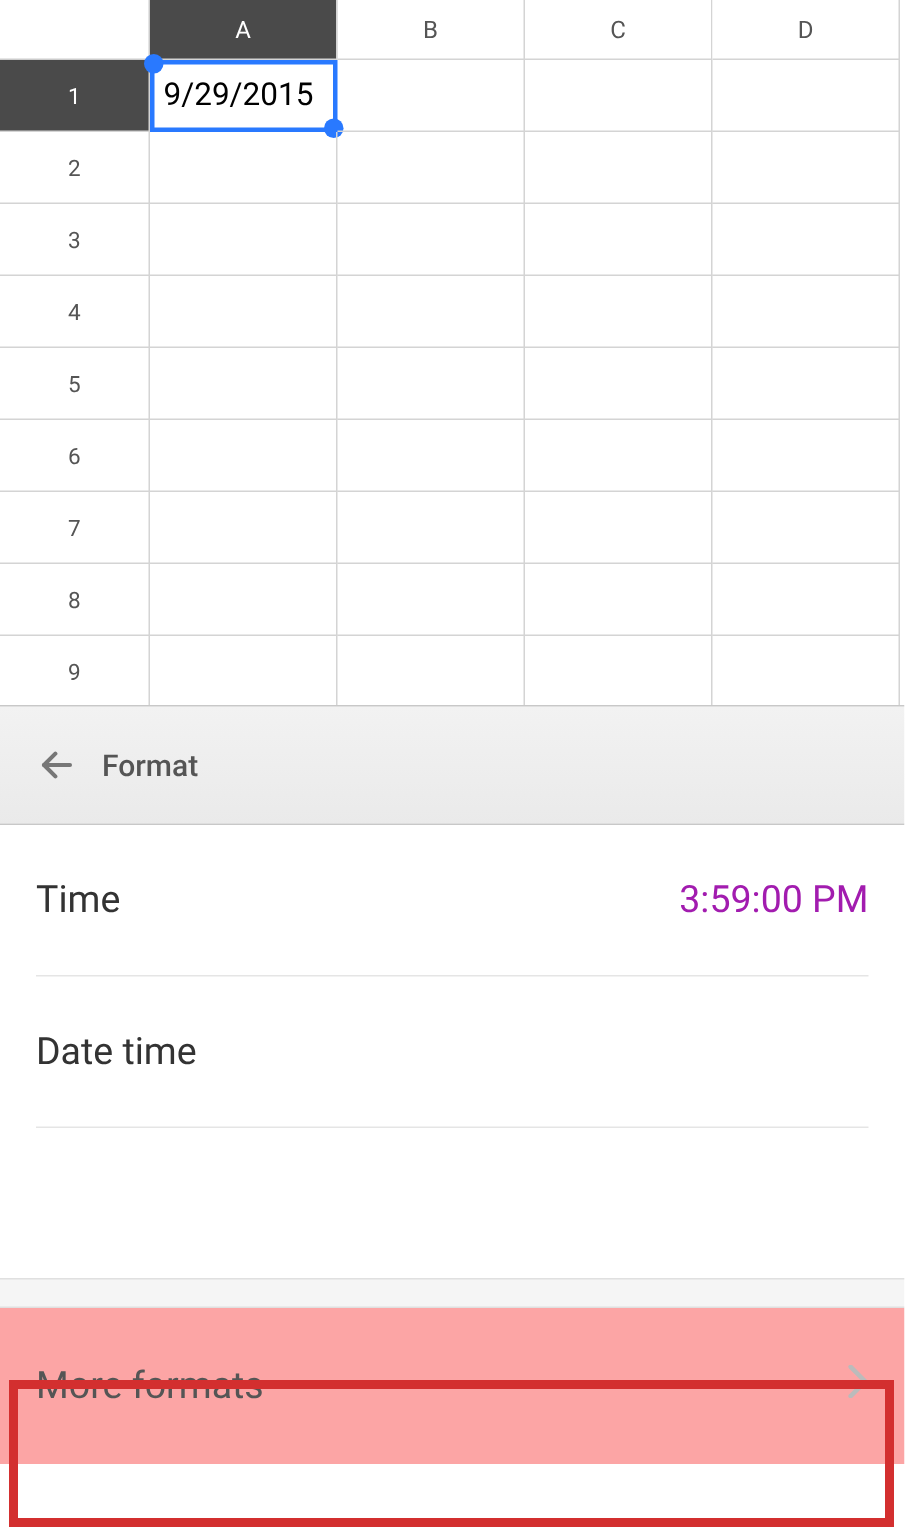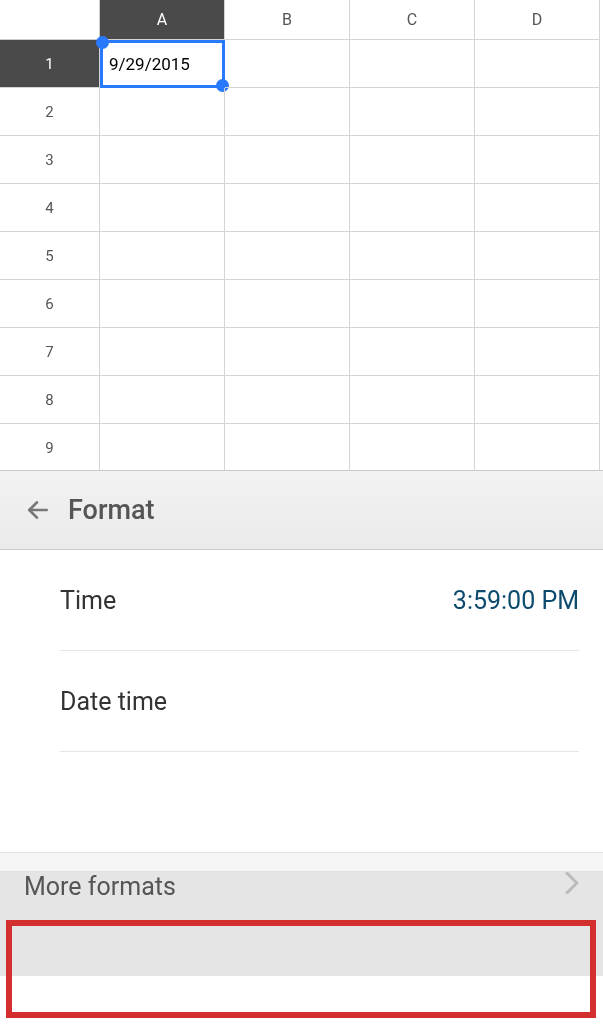--- a/index.html
+++ b/index.html
@@ -82,21 +82,21 @@
       height: 48px;
     }
     .cell {
       width: 125px;
       height: 48px;
       border-right: 1px solid #d4d4d4;
       border-bottom: 1px solid #d4d4d4;
       display: flex;
       align-items: center;
       padding: 0 8px;
-      font-size: 17px;
+      font-size: 21px;
       color: #000;
       position: relative;
     }
     .cell.selected {
       border: 3px solid #2979ff;
       padding: 0 6px;
     }
     .sel-handle {
       position: absolute;
       width: 13px;
@@ -120,67 +120,66 @@
     .back-btn {
       width: 40px;
       height: 40px;
       display: flex;
       align-items: center;
       justify-content: center;
       margin-right: 10px;
       cursor: pointer;
     }
     .panel-title {
-      font-size: 27px;
+      font-size: 20px;
       font-weight: 500;
       color: #555;
     }
     
     
     .format-list {
       background: #fff;
-      padding-left: 36px;
     }
     .format-item {
       height: 100px;
       display: flex;
       align-items: center;
       justify-content: space-between;
       padding: 0 24px;
       cursor: pointer;
     }
     .format-divider {
       height: 1px;
       background: #e5e5e5;
       margin: 0 24px;
     }
     .format-label {
       font-size: 25px;
       color: #333;
     }
     .format-value {
       font-size: 25px;
-      color: #0c4a6e;
+      color: #a21caf;
     }
     
     .section-gap {
       height: 20px;
       background: #f5f5f5;
       border-top: 1px solid #e0e0e0;
       border-bottom: 1px solid #e0e0e0;
     }
     
     .more-formats {
       height: 104px;
       display: flex;
-      align-items: flex-start;
+      align-items: center;
       justify-content: space-between;
       padding: 0 24px;
       cursor: pointer;
-      background: #e5e5e5;
+      background: #fca5a5;
       gap: 32px;
     }
     .more-formats-label {
       font-size: 25px;
       color: #555;
     }
     .chevron {
       color: #bbb;
       font-size: 22px;
     }

